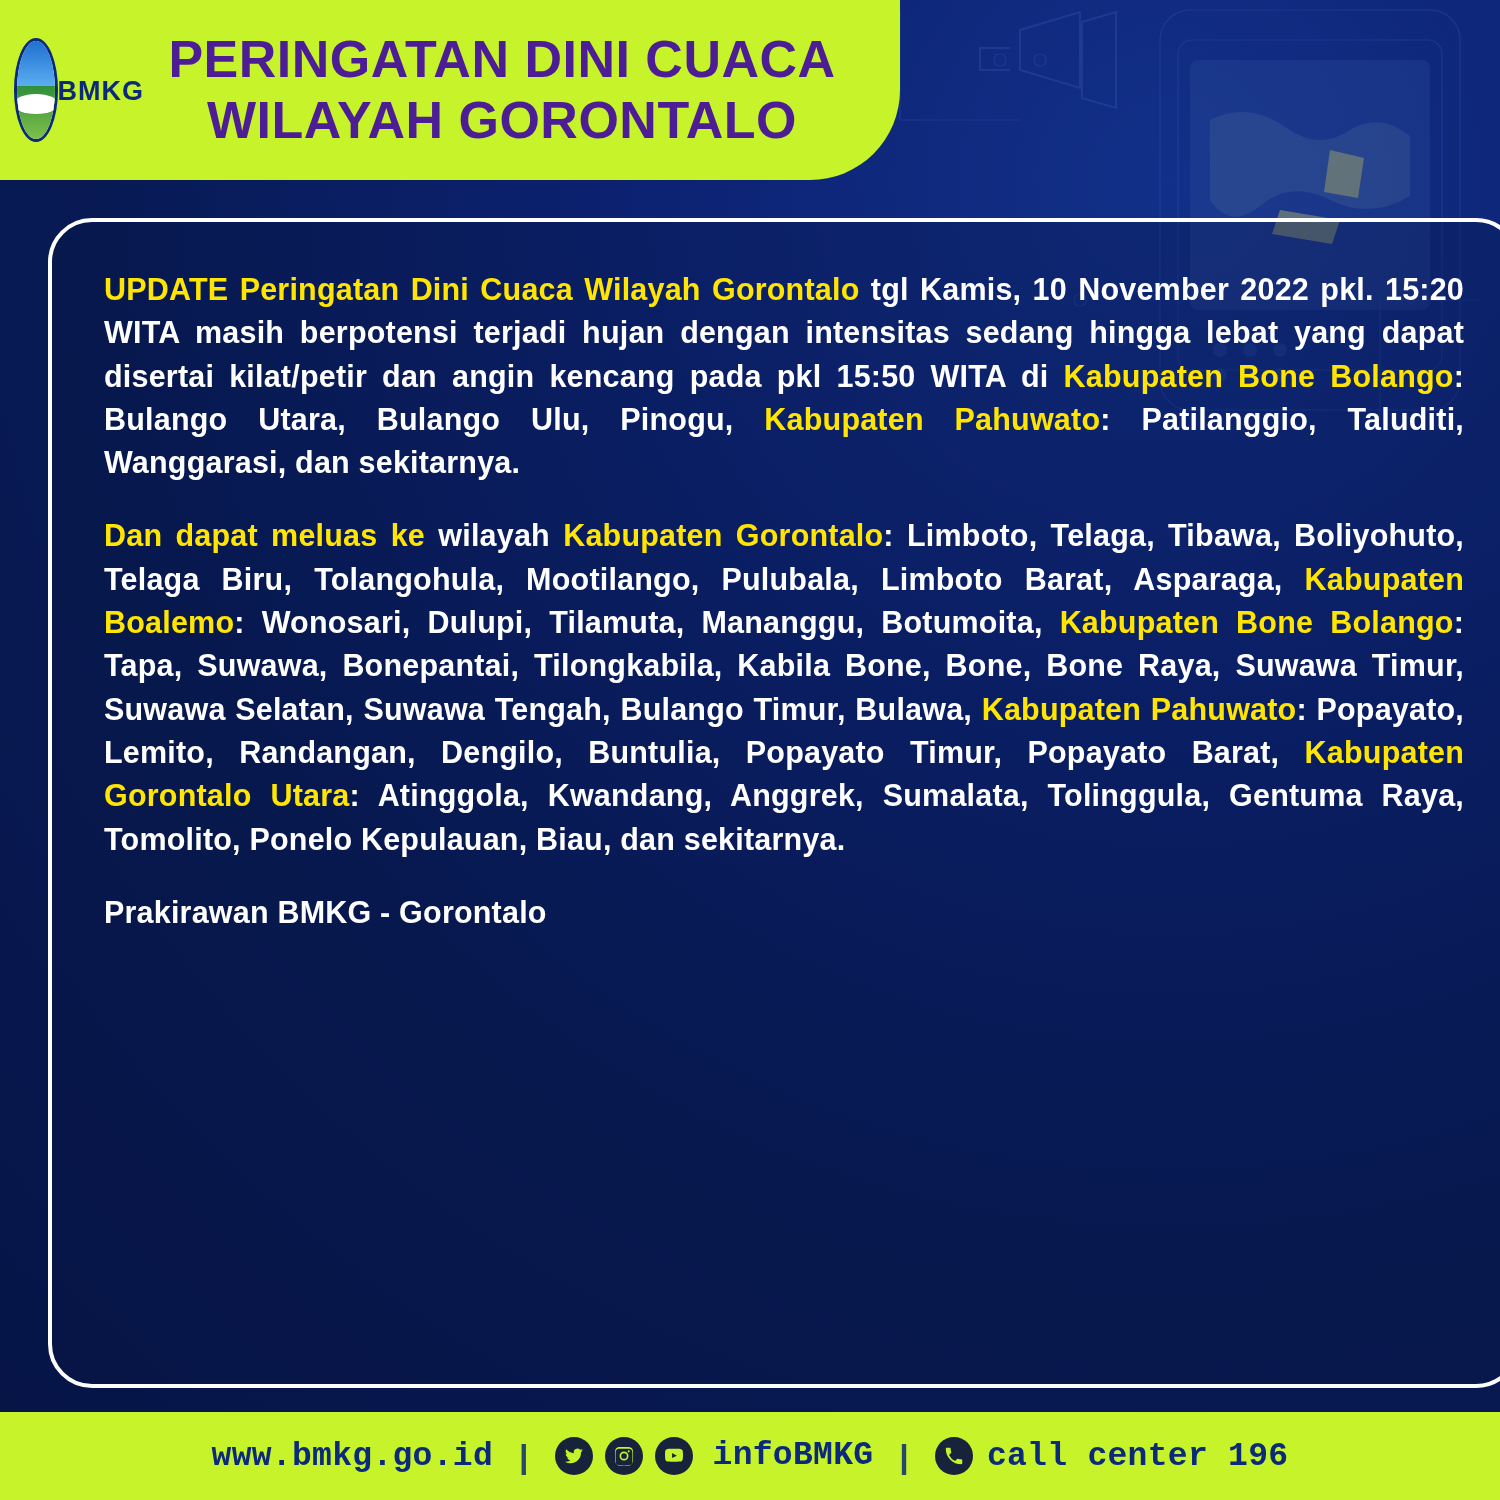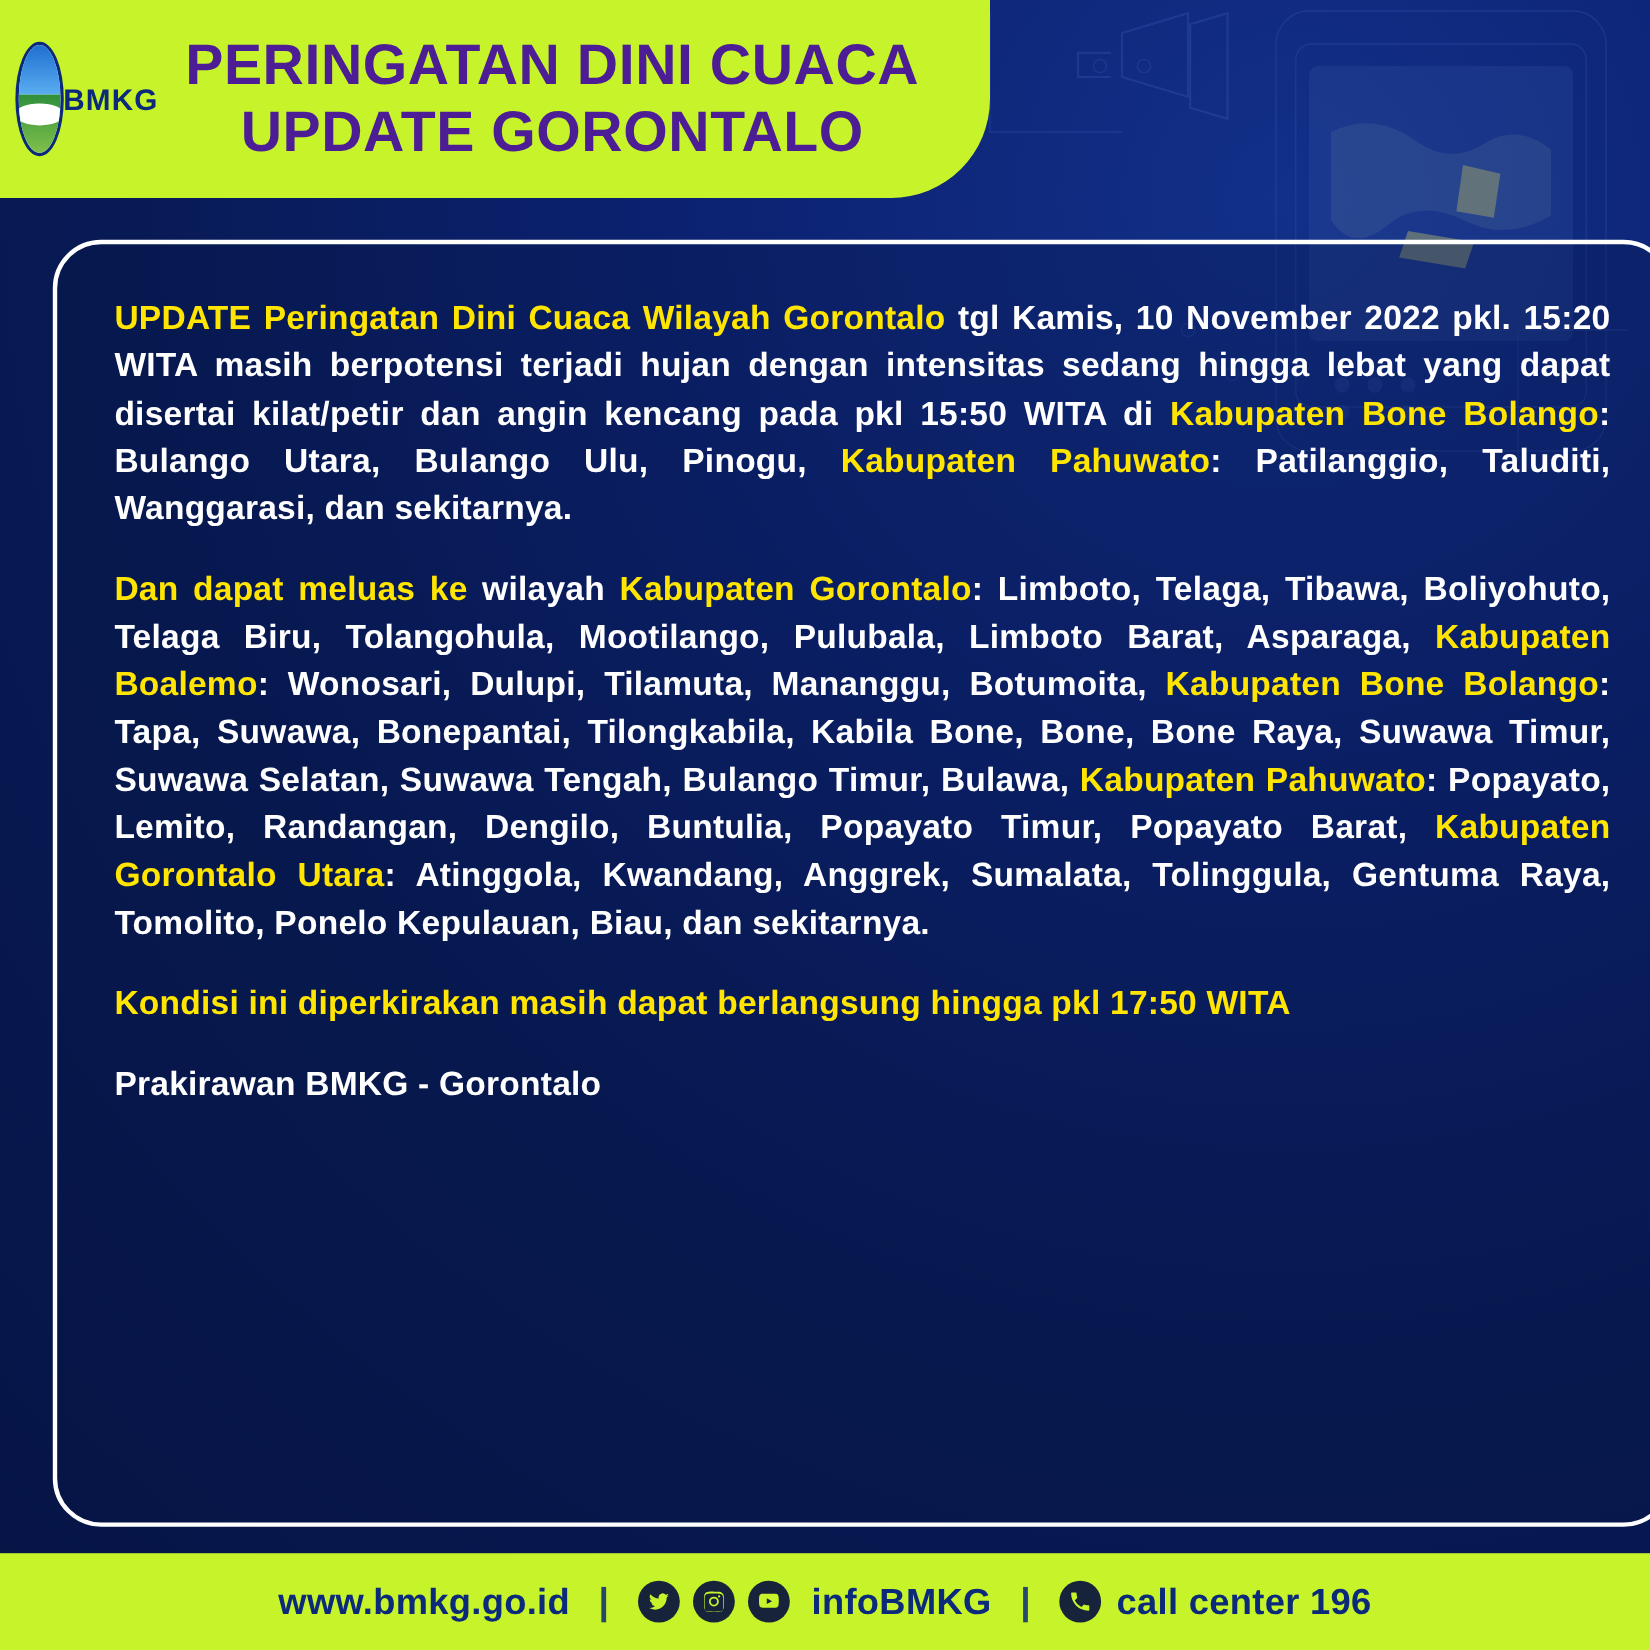--- a/index.html
+++ b/index.html
@@ -99,21 +99,21 @@
   
   .footer {
     position: absolute; left: 0; bottom: 0;
     width: 1500px; height: 88px;
     background: #c6f32a;
     display: flex; align-items: center; justify-content: center;
     gap: 26px;
     z-index: 6;
   }
   .footer-text {
-    color: #0b2a7a; font-weight: bold; font-size: 33px; letter-spacing: .3px;
+    color: #0b2a7a; font-weight: bold; font-size: 33px; letter-spacing: .3px; font-family: Liberation Mono, monospace;
   }
   .sep { color: #0b2a7a; font-weight: bold; font-size: 34px; opacity: .85; }
   .social { display: flex; align-items: flex-start; gap: 12px; }
   .sicon {
     width: 38px; height: 38px; border-radius: 50%;
     background: #17233a; color: #c6f32a;
     display: flex; align-items: center; justify-content: center;
   }
   .sicon svg { width: 22px; height: 22px; fill: #c6f32a; }
   .callwrap { display: flex; align-items: center; gap: 14px; }
@@ -165,36 +165,35 @@
     <div class="logo">
       <div class="logo-circle">
         <div class="sky"></div>
         <div class="land"></div>
         <div class="wave"></div>
       </div>
       <div class="logo-text">BMKG</div>
     </div>
     <div class="header-title">
       <div class="line">PERINGATAN DINI CUACA</div>
-      <div class="line">UPDATE GORONTALO</div>
+      <div class="line">WILAYAH GORONTALO</div>
     </div>
   </div>
 
   <div class="card">
     <div class="body-text">
 
       <p class="para">
         <span class="hl">UPDATE Peringatan Dini Cuaca Wilayah Gorontalo</span><span> tgl Kamis, 10 November 2022 pkl. 15:20 WITA masih berpotensi terjadi hujan dengan intensitas sedang hingga lebat yang dapat disertai kilat/petir dan angin kencang pada pkl 15:50 WITA di </span><span class="hl">Kabupaten Bone Bolango</span><span>: Bulango Utara, Bulango Ulu, Pinogu, </span><span class="hl">Kabupaten Pahuwato</span><span>: Patilanggio, Taluditi, Wanggarasi, dan sekitarnya.</span>
       </p>
 
       <p class="para">
         <span class="hl">Dan dapat meluas ke</span><span> wilayah </span><span class="hl">Kabupaten Gorontalo</span><span>: Limboto, Telaga, Tibawa, Boliyohuto, Telaga Biru, Tolangohula, Mootilango, Pulubala, Limboto Barat, Asparaga, </span><span class="hl">Kabupaten Boalemo</span><span>: Wonosari, Dulupi, Tilamuta, Mananggu, Botumoita, </span><span class="hl">Kabupaten Bone Bolango</span><span>: Tapa, Suwawa, Bonepantai, Tilongkabila, Kabila Bone, Bone, Bone Raya, Suwawa Timur, Suwawa Selatan, Suwawa Tengah, Bulango Timur, Bulawa, </span><span class="hl">Kabupaten Pahuwato</span><span>: Popayato, Lemito, Randangan, Dengilo, Buntulia, Popayato Timur, Popayato Barat, </span><span class="hl">Kabupaten Gorontalo Utara</span><span>: Atinggola, Kwandang, Anggrek, Sumalata, Tolinggula, Gentuma Raya, Tomolito, Ponelo Kepulauan, Biau, dan sekitarnya.</span>
       </p>
 
-      <p class="para hl">Kondisi ini diperkirakan masih dapat berlangsung hingga pkl 17:50 WITA</p>
 
       <p class="para">Prakirawan BMKG - Gorontalo</p>
 
     </div>
   </div>
 
   <div class="footer">
     <span class="footer-text">www.bmkg.go.id</span>
     <span class="sep">|</span>
     <span class="social">

